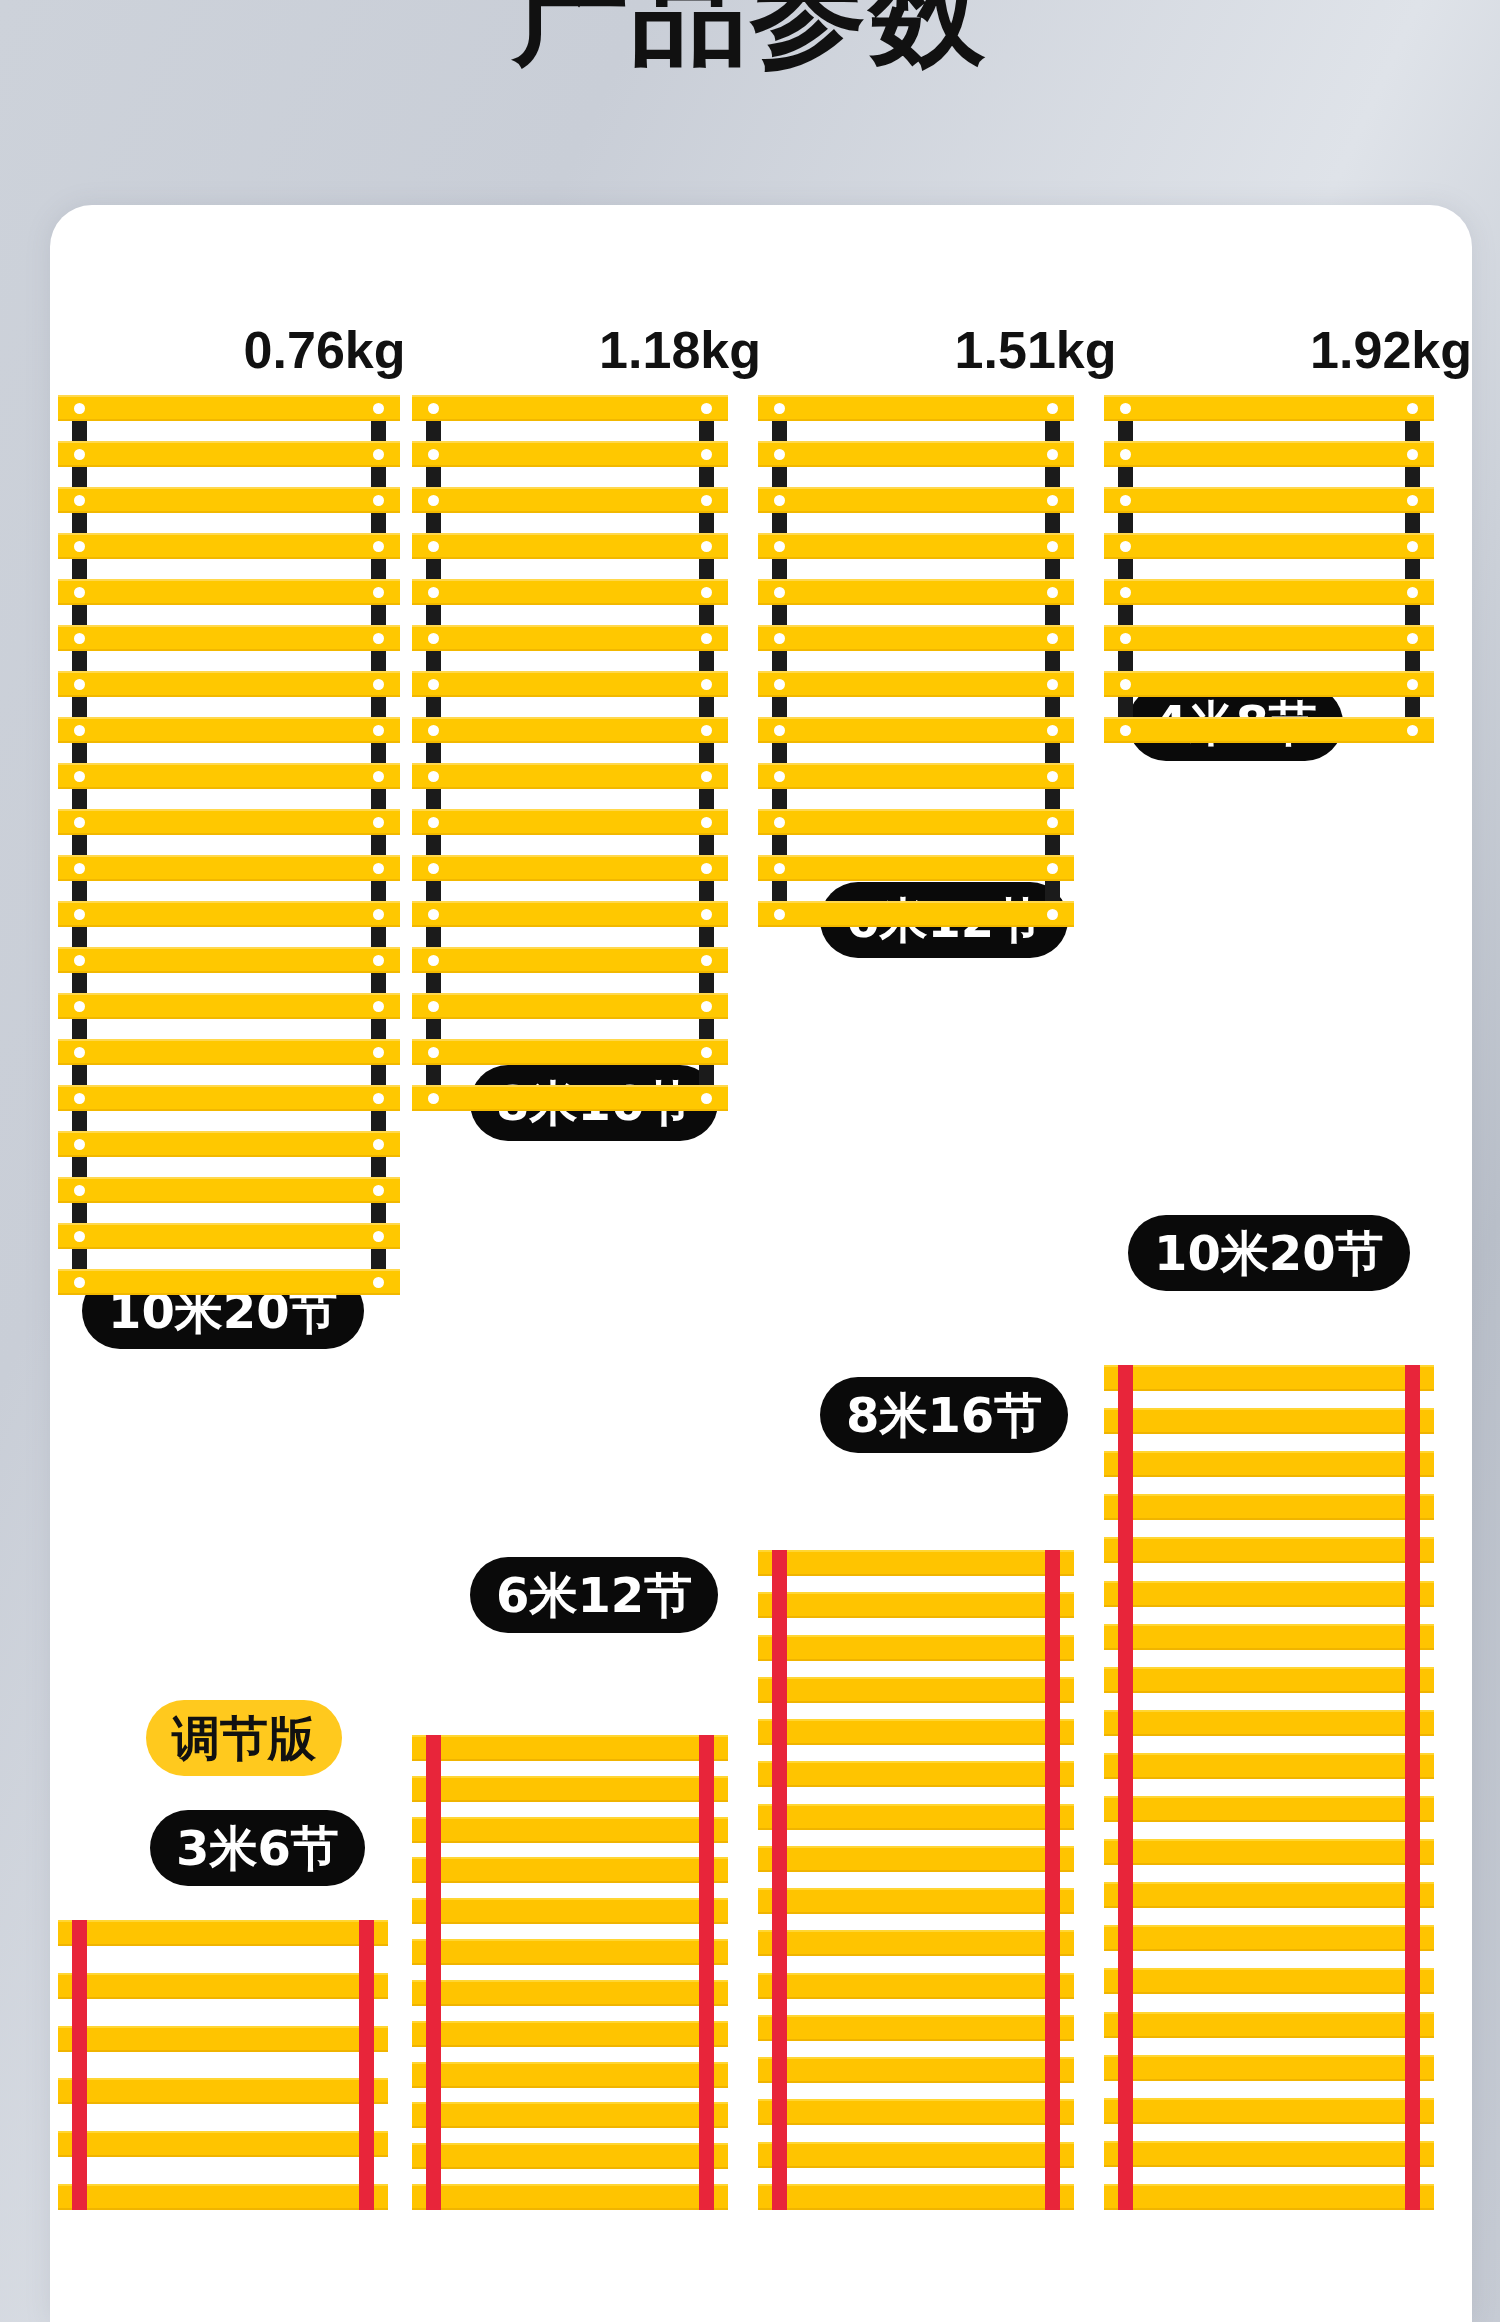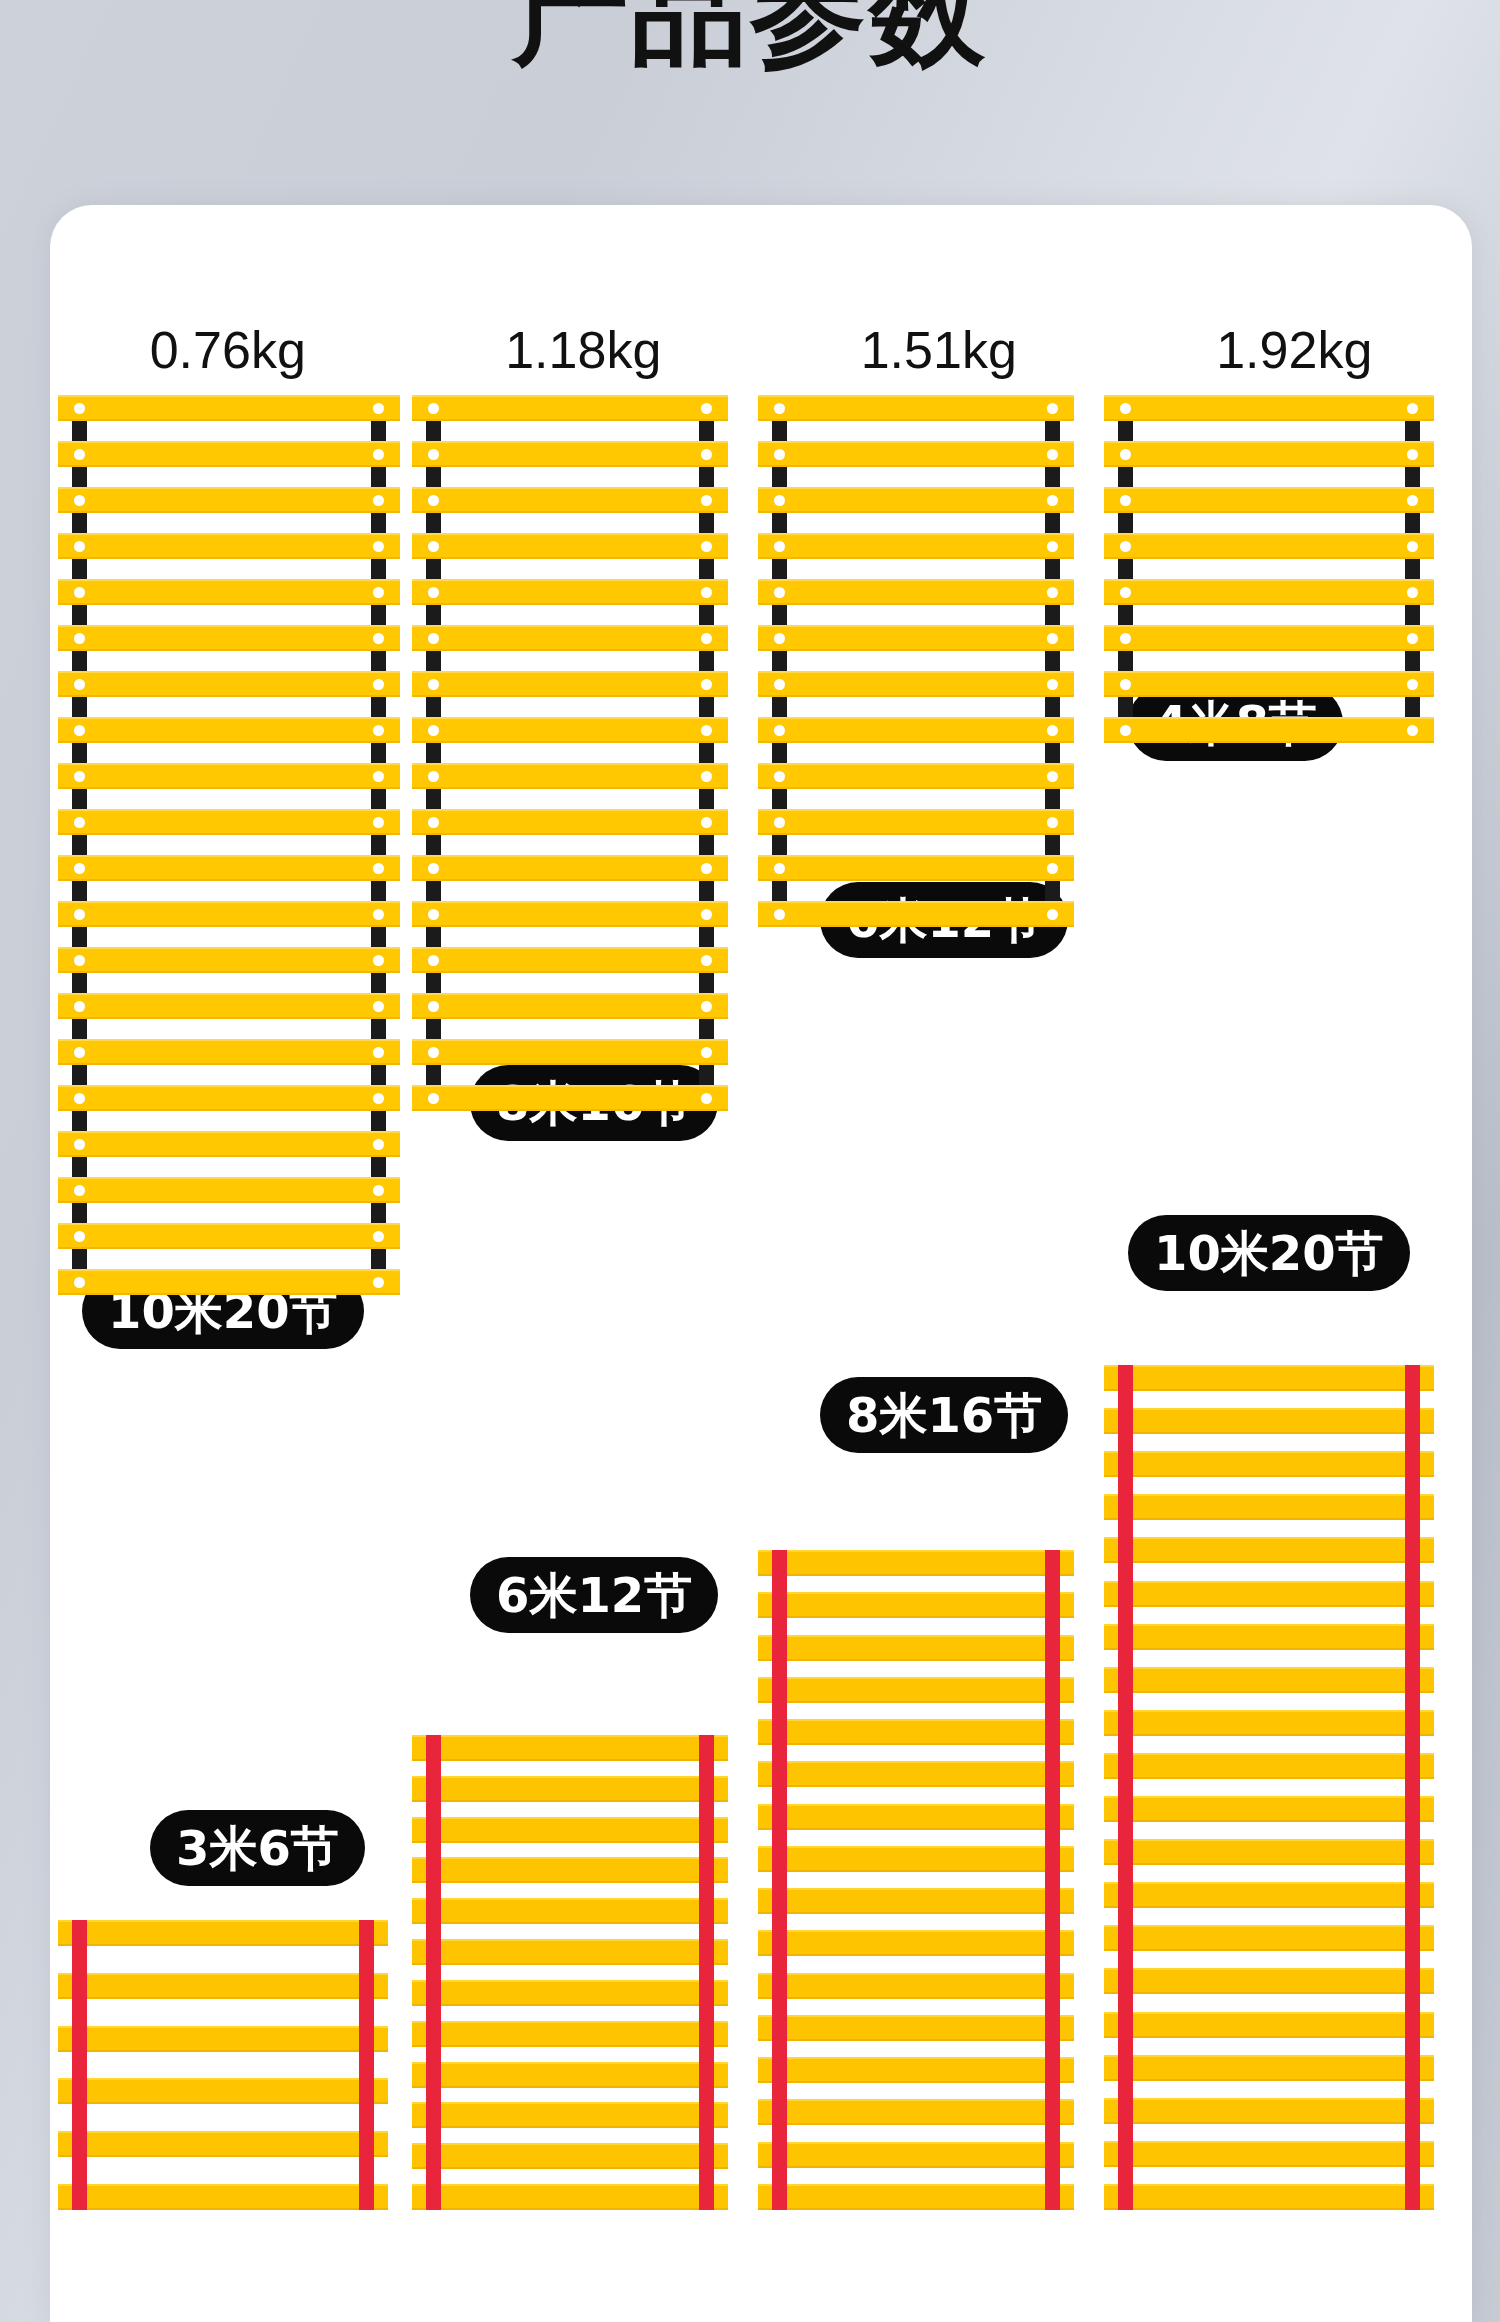--- a/index.html
+++ b/index.html
@@ -49,25 +49,25 @@
     position: absolute;
     left: 0;
     width: 1422px;
     height: 70px;
     display: flex;
   }
   .weight-row.top { top: 110px; }
   .weight-row.bottom { top: 2025px; }
   .weight-cell {
     flex: 1 1 0;
-    text-align: center;
+    text-align: right;
     font-size: 52px;
     line-height: 70px;
     color: #111;
-    font-weight: 400;
+    font-weight: 700;
     font-family: "Liberation Sans", "DejaVu Sans", sans-serif;
   }
 
   
   .badge {
     position: absolute;
     display: flex;
     align-items: center;
     justify-content: center;
     border-radius: 999px;
@@ -387,20 +387,21 @@
     </div>
 
   <div class="badge dark" style="left:1078px; top:480px;">4米8节</div>
   <div class="badge dark" style="left:770px; top:677px;">6米12节</div>
   <div class="badge dark" style="left:420px; top:860px;">8米16节</div>
   <div class="badge dark" style="left:32px; top:1068px;">10米20节</div>
 
   <div class="badge dark" style="left:1078px; top:1010px;">10米20节</div>
   <div class="badge dark" style="left:770px; top:1172px;">8米16节</div>
   <div class="badge dark" style="left:420px; top:1352px;">6米12节</div>
+  <div class="badge amber" style="left:96px; top:1495px;">调节版</div>
   <div class="badge dark" style="left:100px; top:1605px;">3米6节</div>
 
   <div class="ladder" id="ladder-b1" style="left:8px; top:1715px; height:290px; width:330px;">
       <div class="rail left red rail-over"></div>
       <div class="rail right red rail-over"></div>
       <div class="rung red-style rung-under" style="top: 0px;"></div>
       <div class="rung red-style rung-under" style="top: 53px;"></div>
       <div class="rung red-style rung-under" style="top: 106px;"></div>
       <div class="rung red-style rung-under" style="top: 158px;"></div>
       <div class="rung red-style rung-under" style="top: 211px;"></div>

